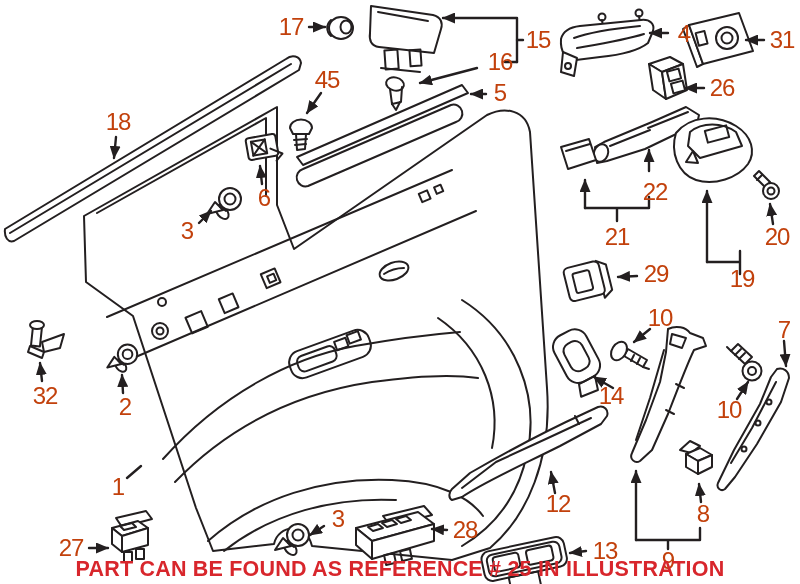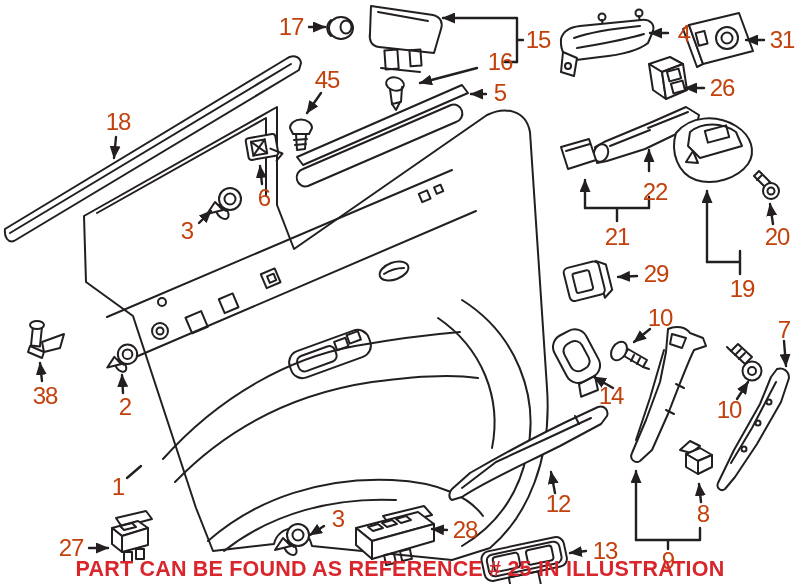--- a/index.html
+++ b/index.html
@@ -311,22 +311,22 @@
       <div class="callout" style="left: 538px; top: 40px;">15</div>
       <div class="callout" style="left: 500px; top: 62px;">16</div>
       <div class="callout" style="left: 500px; top: 93px;">5</div>
       <div class="callout" style="left: 684px; top: 34px;">4</div>
       <div class="callout" style="left: 782px; top: 40px;">31</div>
       <div class="callout" style="left: 722px; top: 88px;">26</div>
       <div class="callout" style="left: 655px; top: 192px;">22</div>
       <div class="callout" style="left: 617px; top: 237px;">21</div>
       <div class="callout" style="left: 656px; top: 274px;">29</div>
       <div class="callout" style="left: 777px; top: 237px;">20</div>
-      <div class="callout" style="left: 742px; top: 289px;">19</div>
-      <div class="callout" style="left: 45px; top: 396px;">38</div>
+      <div class="callout" style="left: 742px; top: 279px;">19</div>
+      <div class="callout" style="left: 45px; top: 396px;">32</div>
       <div class="callout" style="left: 125px; top: 407px;">2</div>
       <div class="callout" style="left: 118px; top: 487px;">1</div>
       <div class="callout" style="left: 660px; top: 318px;">10</div>
       <div class="callout" style="left: 611px; top: 396px;">14</div>
       <div class="callout" style="left: 784px; top: 330px;">7</div>
       <div class="callout" style="left: 729px; top: 410px;">10</div>
       <div class="callout" style="left: 558px; top: 504px;">12</div>
       <div class="callout" style="left: 703px; top: 514px;">8</div>
       <div class="callout" style="left: 668px; top: 561px;">9</div>
       <div class="callout" style="left: 71px; top: 548px;">27</div>

